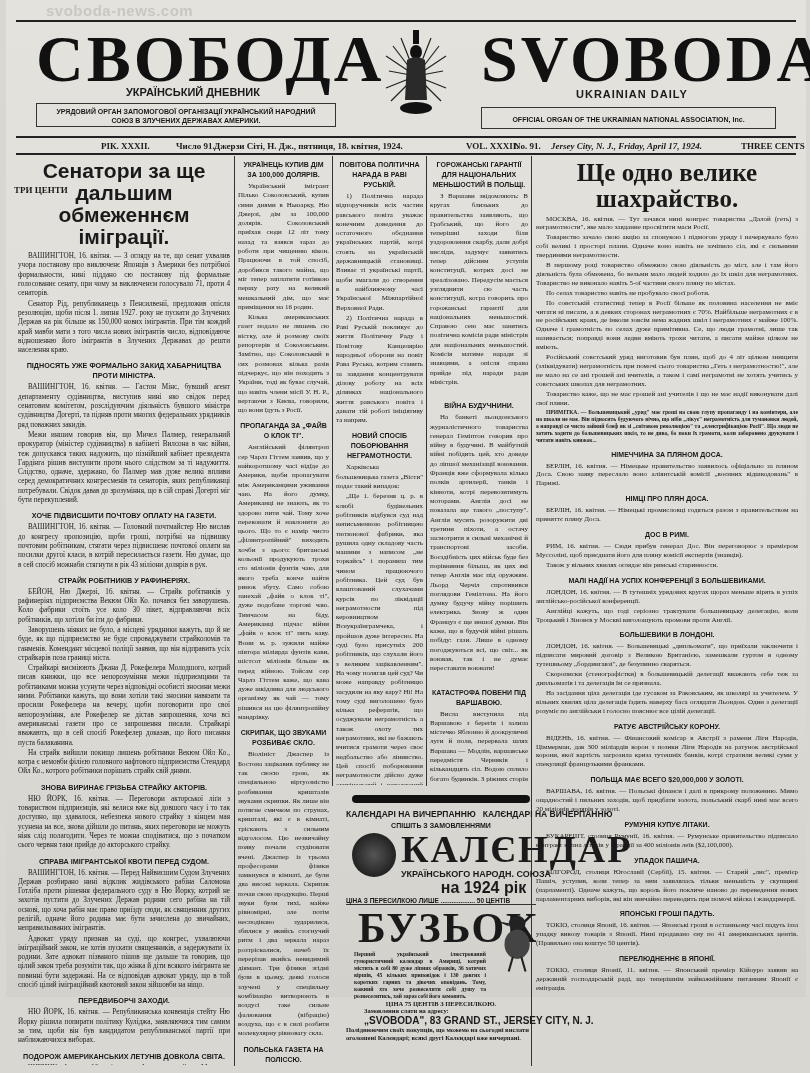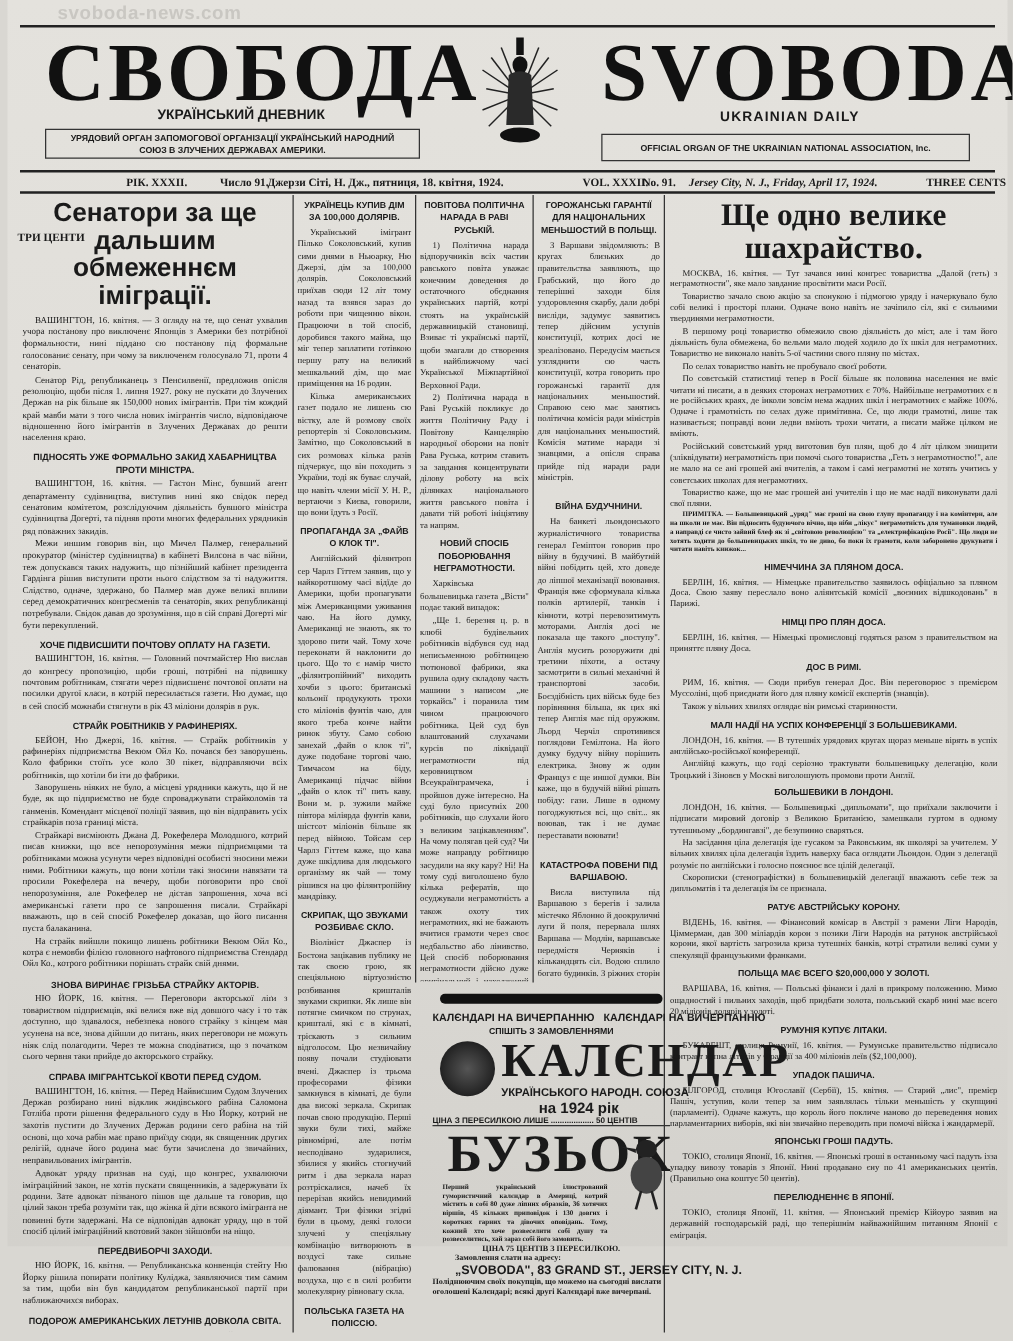--- a/index.html
+++ b/index.html
@@ -23,21 +23,21 @@
   .col p{margin:0 0 1px 0;text-indent:10px;}
   .hl{font-weight:bold;text-align:center;font-family:"Liberation Sans",sans-serif;margin:6px 0 2px 0;line-height:10px;}
   .big-hl{font-family:"Liberation Sans",sans-serif;font-weight:bold;text-align:center;line-height:1.05;}
   .vline{position:absolute;width:1px;background:#333;}
   .ad{position:absolute;left:340px;top:795px;width:190px;height:265px;}
   .ad .bar{height:8px;background:#111;border-radius:4px;margin:0 6px;}
   .ad .t1{font-size:8.5px;font-weight:bold;font-family:"Liberation Sans",sans-serif;white-space:nowrap;margin-top:6px;}
   .ad .t2{font-size:7px;font-weight:bold;text-align:center;font-family:"Liberation Sans",sans-serif;margin-top:3px;}
   .ad .kal{font-size:38px;font-weight:bold;letter-spacing:2px;line-height:40px;margin-left:55px;font-family:"Liberation Serif",serif;white-space:nowrap;}
   .ad .kal-sub{font-size:9px;font-weight:bold;margin-left:55px;font-family:"Liberation Sans",sans-serif;white-space:nowrap;}
-  .ad .year{font-size:12px;font-weight:bold;margin-left:85px;font-family:"Liberation Sans",sans-serif;}
+  .ad .year{font-size:16px;font-weight:bold;margin-left:85px;font-family:"Liberation Sans",sans-serif;text-align:center;}
   .ad .price{font-size:6.5px;font-weight:bold;font-family:"Liberation Sans",sans-serif;white-space:nowrap;border-bottom:1px solid #333;}
   .ad .buz{font-size:42px;font-weight:bold;letter-spacing:2px;font-family:"Liberation Serif",serif;line-height:46px;margin-left:12px;}
   .ad .desc{font-size:5.6px;line-height:7px;font-weight:bold;text-align:justify;margin:0 50px 0 8px;}
   .ad .cena{font-size:6.5px;font-weight:bold;text-align:center;}
   .ad .addr{font-size:10px;font-weight:bold;font-family:"Liberation Sans",sans-serif;white-space:nowrap;margin-left:18px;}
   .ad .foot{font-size:6.5px;font-weight:bold;line-height:8px;}
   .seal{position:absolute;border-radius:50%;background:radial-gradient(circle,#555 0%,#222 70%);}
 </style>
 </head>
 <body>
@@ -220,22 +220,22 @@
     <div class="hl">ДОС В РИМІ.</div>
     <p>РИМ, 16. квітня. — Сюди прибув генерал Дос. Він переговорює з премієром Муссоліні, щоб приєднати його для пляну комісії експертів (знавців).</p>
     <p>Також у вільних хвилях оглядає він римські старинности.</p>
 
     <div class="hl">МАЛІ НАДІЇ НА УСПІХ КОНФЕРЕНЦІЇ З БОЛЬШЕВИКАМИ.</div>
     <p>ЛОНДОН, 16. квітня. — В тутешніх урядових кругах щораз меньше вірять в успіх англійсько-російської конференції.</p>
     <p>Англійці кажуть, що годі серіозно трактувати большевицьку делегацію, коли Троцький і Зіновєв у Москві виголошують промови проти Англії.</p>
 
     <div class="hl">БОЛЬШЕВИКИ В ЛОНДОНІ.</div>
     <p>ЛОНДОН, 16. квітня. — Большевицькі „дипльомати", що приїхали заключити і підписати мировий договір з Великою Британією, замешкали гуртом в одному тутешньому „бордингавзі", де безупинно сваряться.</p>
+    <p>Скорописки (стенографістки) в большевицькій делегації вважають себе теж за дипльоматів і та делегація їм се признала.</p>
     <p>На засідання ціла делегація іде гусаком за Раковським, як школярі за учителем. У вільних хвилях ціла делегація їздить наверху баса оглядати Льондон. Один з делегації розуміє по англійськи і голосно пояснює все цілій делегації.</p>
-    <p>Скорописки (стенографістки) в большевицькій делегації вважають себе теж за дипльоматів і та делегація їм се признала.</p>
 
     <div class="hl">РАТУЄ АВСТРІЙСЬКУ КОРОНУ.</div>
     <p>ВІДЕНЬ, 16. квітня. — Фінансовий комісар в Австрії з рамени Ліги Народів, Ціммерман, дав 300 міліардів корон з позики Ліги Народів на ратунок австрійської корони, якої вартість загрозила криза тутешніх банків, котрі стратили великі суми у спекуляції французькими франками.</p>
 
     <div class="hl">ПОЛЬЩА МАЄ ВСЕГО $20,000,000 У ЗОЛОТІ.</div>
     <p>ВАРШАВА, 16. квітня. — Польські фінанси і далі в прикрому положенню. Мимо ощадностий і пильних заходів, щоб придбати золота, польський скарб нині має всего 20 міліонів долярів у золоті.</p>
 
     <div class="hl">РУМУНІЯ КУПУЄ ЛІТАКИ.</div>
     <p>БУКАРЕШТ, столиця Румунії, 16. квітня. — Румунське правительство підписало контракт купна літаків у Франції за 400 міліонів леїв ($2,100,000).</p>
 

